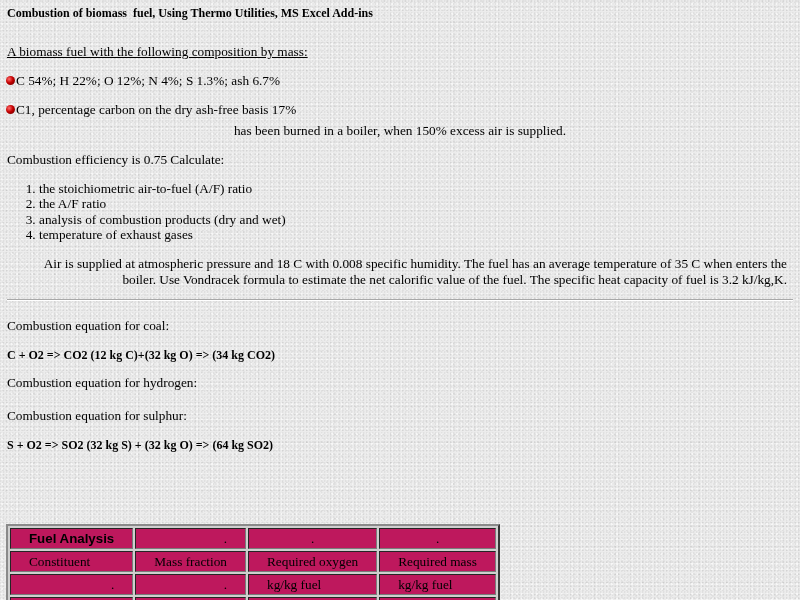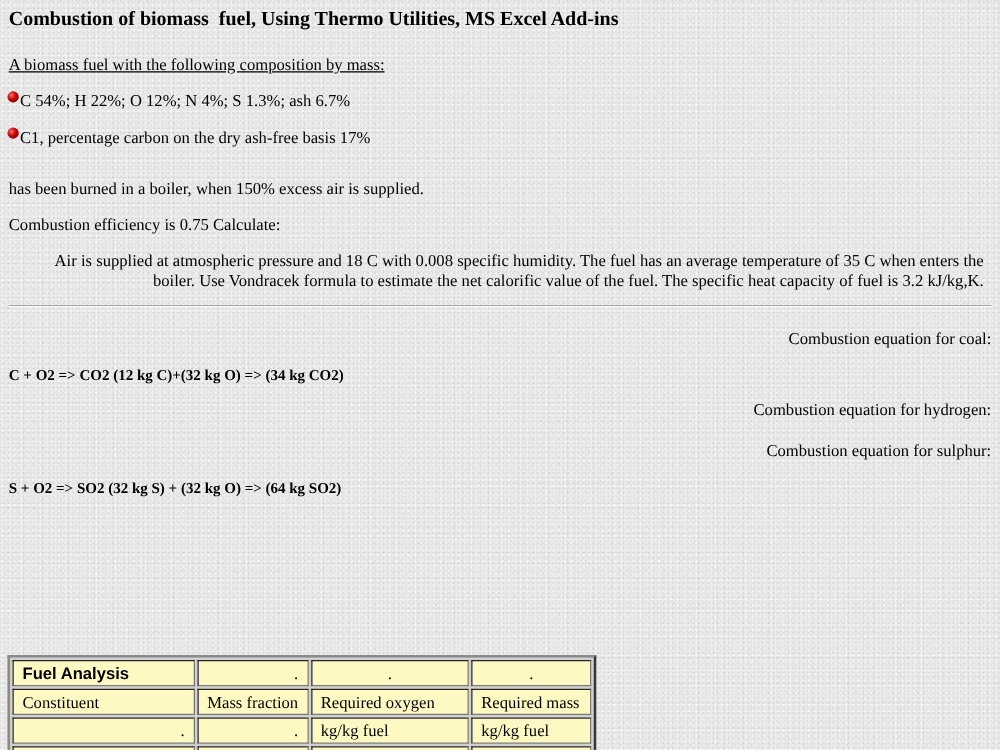--- a/index.html
+++ b/index.html
@@ -20,46 +20,46 @@
       font-family: "Liberation Serif", "DejaVu Serif", serif;
       color: #000;
       font-size: 13.3px;
       line-height: 1.2;
     }
     .page {
       position: relative;
       padding: 0 7px;
     }
     h1.title {
-      font-size: 16px;
+      font-size: 12px;
       font-weight: bold;
       margin: 0;
       padding-top: 6px;
       height: 24px;
       white-space: pre;
     }
     p {
       margin: 0;
     }
     .p-intro { margin-top: 14px; text-decoration: underline; }
     .bullet-line {
       display: flex;
-      align-items: flex-start;
+      align-items: center;
       margin-top: 13px;
     }
     .bullet {
       display: inline-block;
       width: 9px;
       height: 9px;
       border-radius: 50%;
       background: radial-gradient(circle at 35% 35%, #ff6b6b 0%, #c40000 45%, #5a0000 100%);
       margin-left: -1px;
       margin-right: 1px;
     }
-    .p-burned { margin-top: 25px; }
+    .p-burned { margin-top: 5px; text-align: center; }
     .p-eff { margin-top: 13px; }
     ol.tasks {
       margin: 13px 0 0 0;
       padding-left: 32px;
     }
     ol.tasks li {
       line-height: 15.5px;
     }
     .p-air {
       margin-top: 13px;
@@ -71,42 +71,42 @@
       border: none;
       border-top: 1px solid #a8a8a8;
       border-bottom: 1px solid #ffffff;
       margin: 11px 0 0 0;
     }
     h3.section {
       font-size: 13.3px;
       font-weight: bold;
       margin: 18px 0 0 0;
     }
-    .eq-label { margin-top: 17px; text-align: right; }
+    .eq-label { margin-top: 17px; }
     .eq {
       font-size: 12px;
       font-weight: bold;
       margin-top: 14px;
     }
     .eq + .eq-label { margin-top: 13px; }
 
     table.fuel {
       position: absolute;
       left: 6px;
       top: 524px;
       border-collapse: separate;
       border-spacing: 2px;
       border: 2px outset #8a8a8a;
       background: #cfcfcf;
       width: 471px;
     }
     table.fuel td {
-      background: #fef9c3;
+      background: #be185d;
       border: 1px inset #7a7a7a;
-      padding: 1px 7px;
+      padding: 1px 18px;
       height: 17px;
       font-size: 13.3px;
       white-space: nowrap;
     }
     table.fuel td.hdr-bold {
       font-family: "Liberation Sans", "DejaVu Sans", sans-serif;
       font-weight: bold;
       font-size: 13.3px;
     }
     td.dot-right { text-align: right; }
@@ -129,20 +129,26 @@
     <span>C 54%; H 22%; O 12%; N 4%; S 1.3%; ash 6.7%</span>
   </div>
   <div class="bullet-line">
     <span class="bullet"></span>
     <span>C1, percentage carbon on the dry ash-free basis 17%</span>
   </div>
 
   <p class="p-burned">has been burned in a boiler, when 150% excess air is supplied.</p>
   <p class="p-eff">Combustion efficiency is 0.75 Calculate:</p>
 
+  <ol class="tasks">
+    <li>the stoichiometric air-to-fuel (A/F) ratio</li>
+    <li>the A/F ratio</li>
+    <li>analysis of combustion products (dry and wet)</li>
+    <li>temperature of exhaust gases</li>
+  </ol>
 
   <p class="p-air">Air is supplied at atmospheric pressure and 18 C with 0.008 specific humidity. The fuel has an average temperature of 35 C when enters the boiler. Use Vondracek formula to estimate the net calorific value of the fuel. The specific heat capacity of fuel is 3.2 kJ/kg,K.</p>
 
   <hr class="divider">
 
 
   <p class="eq-label">Combustion equation for coal:</p>
   <p class="eq">C + O2 =&gt; CO2 (12 kg C)+(32 kg O) =&gt; (34 kg CO2)</p>
 
   <p class="eq-label">Combustion equation for hydrogen:</p>

